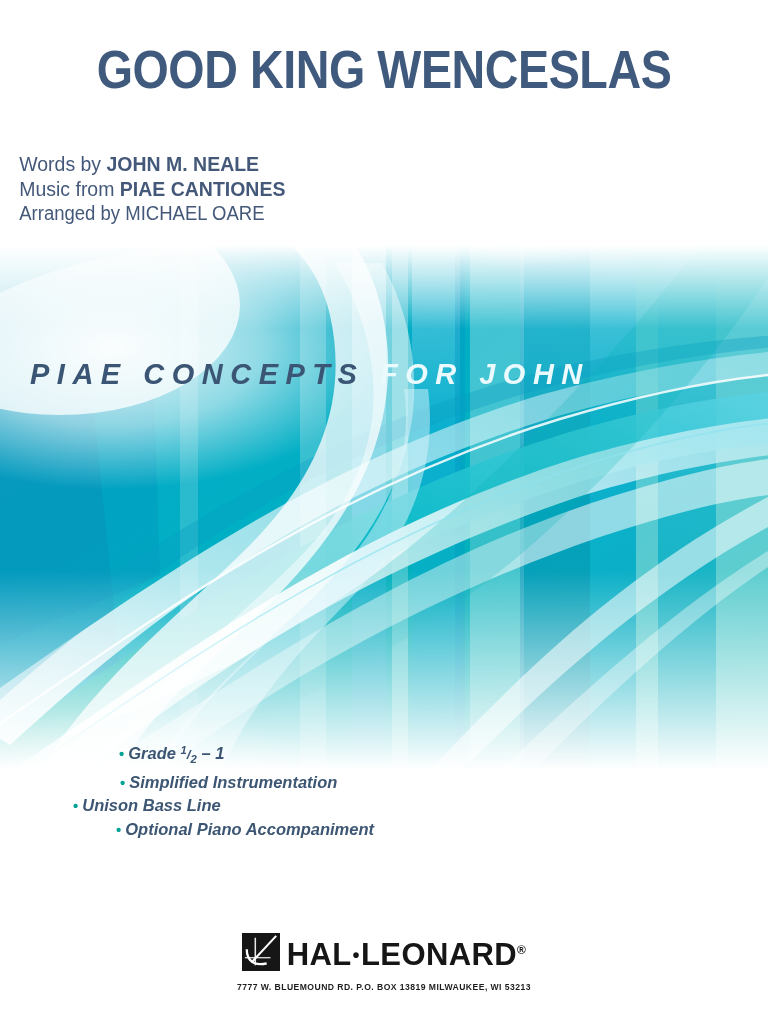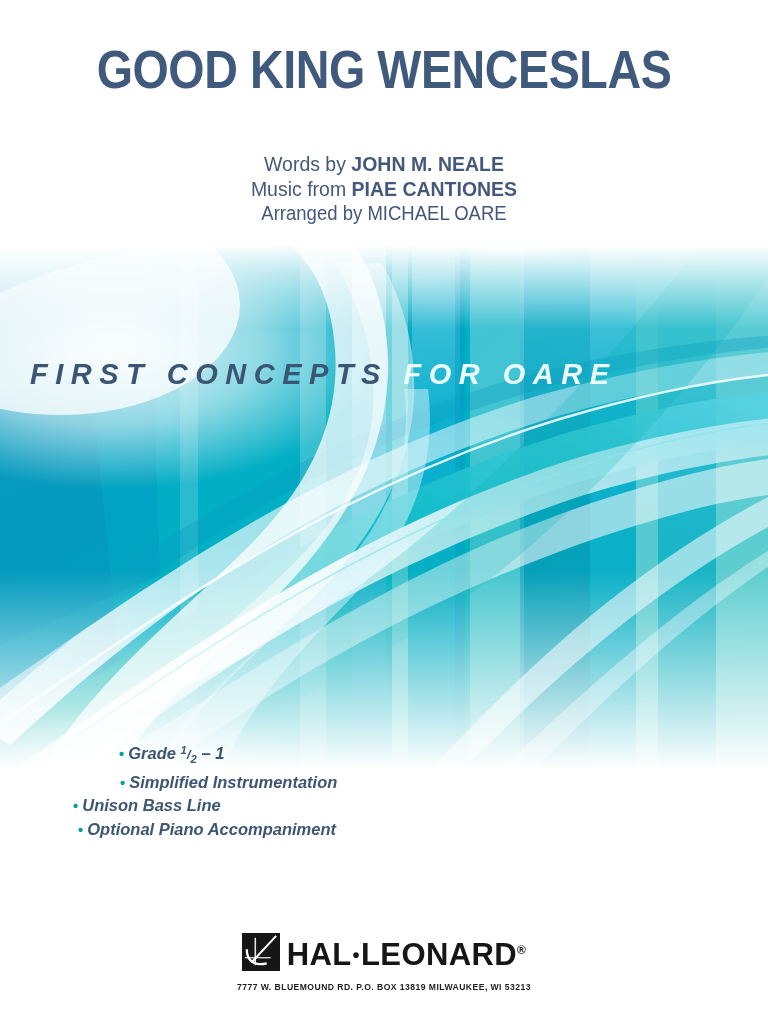--- a/index.html
+++ b/index.html
@@ -39,21 +39,20 @@
     transform-origin: center;
     white-space: nowrap;
   }
 
   
   .credits {
     position: absolute;
     top: 152px;
     left: 0;
     width: 768px;
-    text-align: center;
     color: #44597a;
   }
   .credit-line {
     font-size: 20.5px;
     line-height: 24.5px;
     white-space: nowrap;
     transform: scaleX(0.95);
     transform-origin: center;
   }
   .credit-line .lead {
@@ -123,21 +122,21 @@
   .feature .dot {
     color: #00a396;
     font-style: normal;
     font-weight: 700;
     margin-right: 4px;
     font-size: 15px;
   }
   .feature.f0 { padding-left: 119px; }
   .feature.f1 { padding-left: 120px; }
   .feature.f2 { padding-left: 73px; }
-  .feature.f3 { padding-left: 78px; }
+  .feature.f3 { padding-left: 116px; }
   .frac {
     font-size: 0.82em;
   }
 
   
   .publisher {
     position: absolute;
     top: 933px;
     left: 0;
     width: 768px;
@@ -332,21 +331,21 @@
       <ellipse cx="470" cy="42" rx="210" ry="96" fill="url(#glowR)" opacity="0.85"></ellipse>
       <ellipse cx="250" cy="470" rx="300" ry="150" fill="url(#glowBL)" opacity="0.9"></ellipse>
       <ellipse cx="60" cy="60" rx="180" ry="110" fill="#ffffff" opacity="0.75"></ellipse>
 
       <rect x="0" y="0" width="768" height="525" fill="url(#fadeTop)"></rect>
       <rect x="0" y="0" width="768" height="525" fill="url(#fadeBot)"></rect>
     </svg>
   </div>
 
   <div class="series-tagline">
-    <span class="first-concepts">FIRST CONCEPTS</span><span>&nbsp;</span><span class="for-band">FOR OARE</span>
+    <span class="first-concepts">PIAE CONCEPTS</span><span>&nbsp;</span><span class="for-band">FOR JOHN</span>
   </div>
 
   <div class="features">
 
     <div class="feature f0">
       <span class="dot">•</span><span>Grade</span><span>&nbsp;</span><span class="frac"><sup>1</sup>/<sub>2</sub></span><span>&nbsp;</span><span>– 1</span>
     </div>
 
     <div class="feature f1">
       <span class="dot">•</span><span>Simplified Instrumentation</span>

